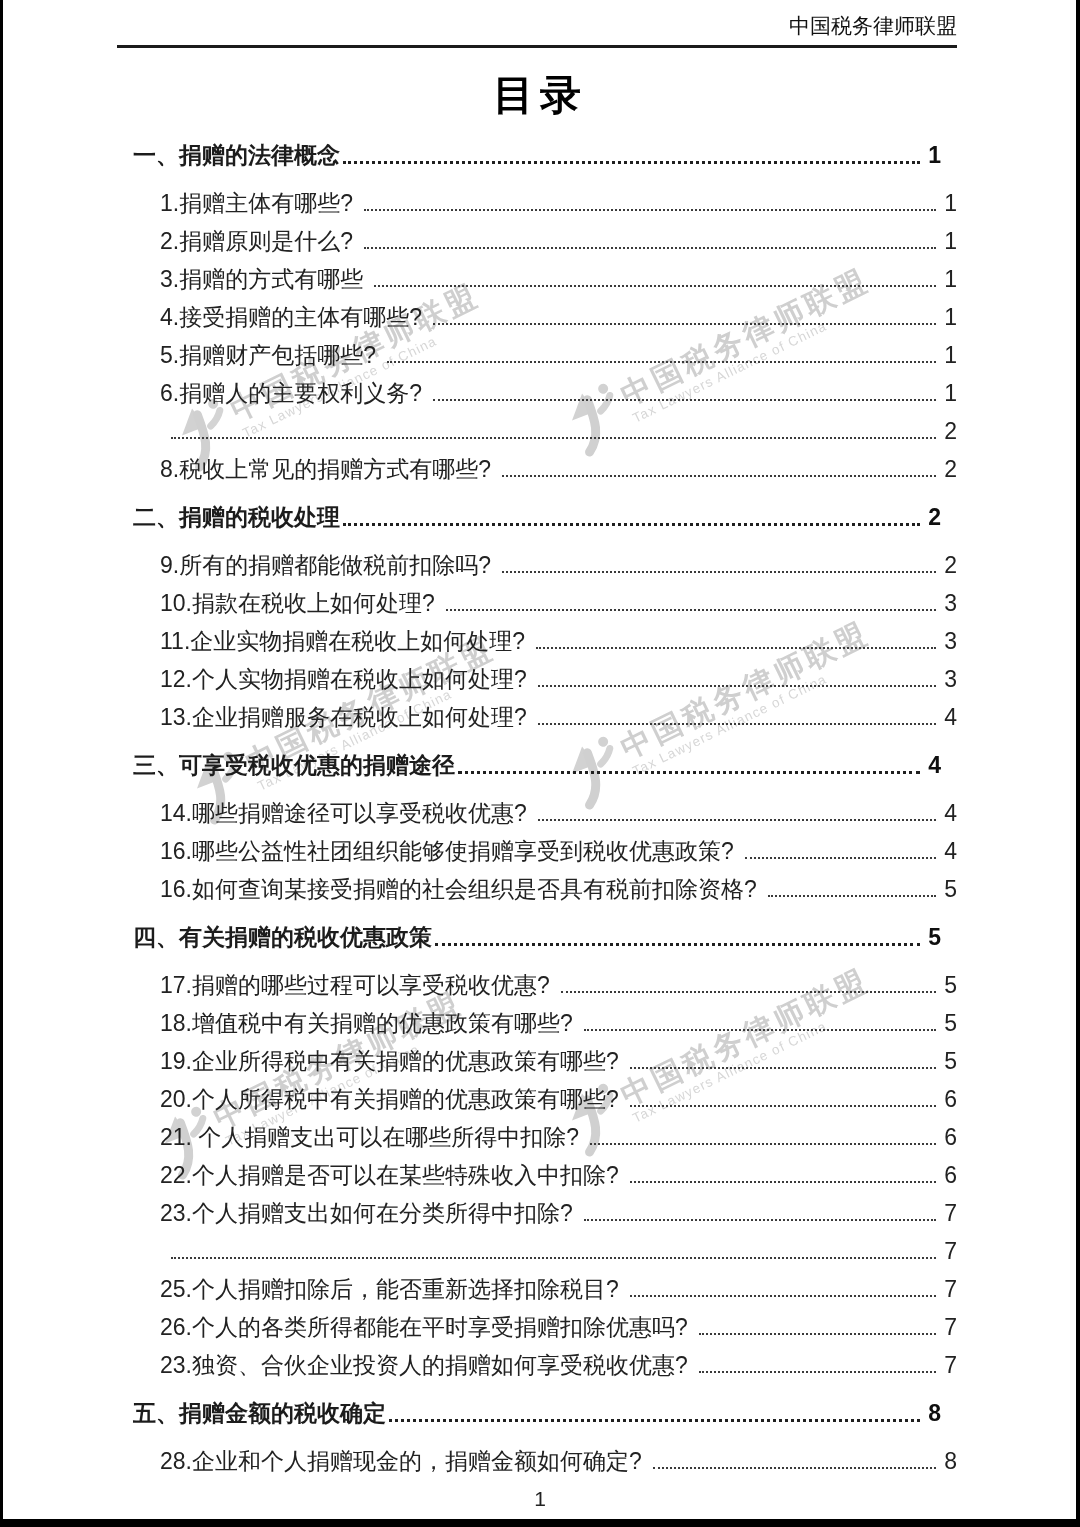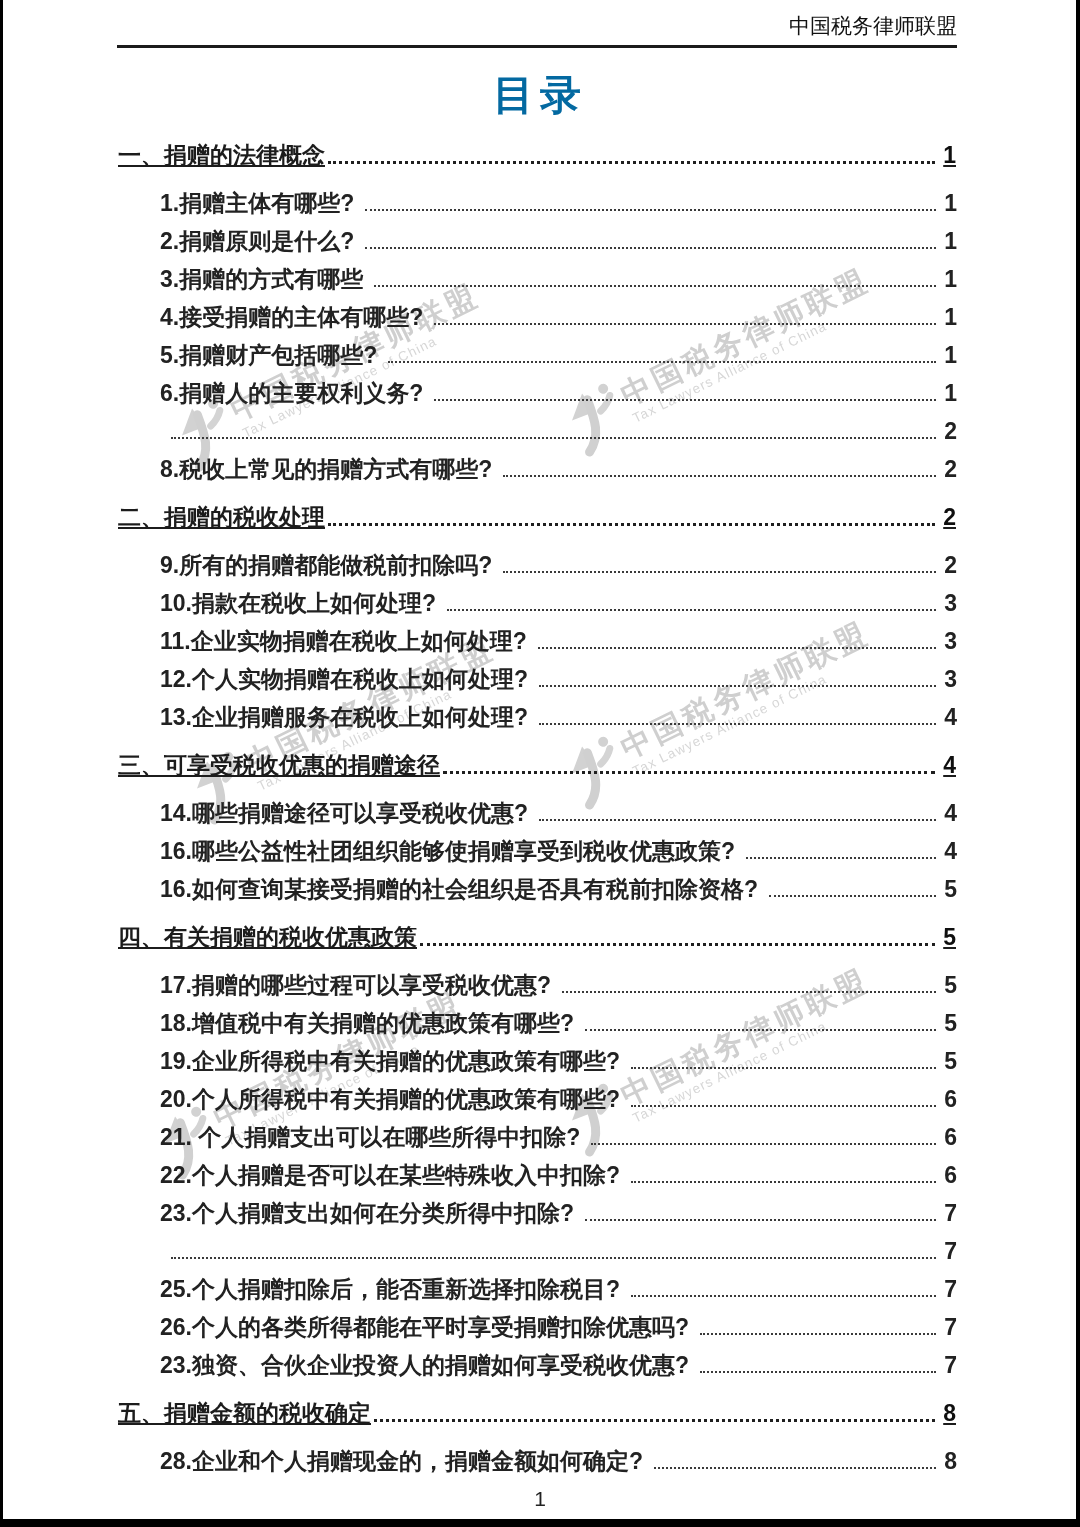--- a/index.html
+++ b/index.html
@@ -32,33 +32,33 @@
 
   
   .hdr{position:absolute;top:0;left:117px;right:123px;z-index:2;}
   .hdr-org{text-align:right;font-size:21px;color:#111;padding-top:13px;line-height:25px;}
   .hdr-rule{margin-top:7px;border-top:3px solid #1b1b1b;height:0;}
 
   
   .title{
     position:absolute;top:70px;left:0;width:100%;
     text-align:center;font-size:41px;font-weight:700;
-    letter-spacing:6px;color:#0369a1;z-index:2;margin:0;line-height:50px;
+    letter-spacing:6px;color:#000000;z-index:2;margin:0;line-height:50px;
   }
 
   
   .toc{position:absolute;top:126px;left:117px;right:123px;z-index:2;}
   .row{display:flex;align-items:center;height:38px;font-size:23px;}
   .row .label{white-space:nowrap;flex:0 0 auto;}
   .row .leader{flex:1 1 auto;height:0;position:relative;top:7px;margin:0 5px 0 3px;}
   .row .num{flex:0 0 auto;text-align:right;min-width:16px;}
-  .row.l1{font-weight:700;margin:10px 1px;text-decoration:underline;}
+  .row.l1{font-weight:700;margin:10px 16px;}
   .row.l1 .leader{border-bottom:3px dotted #1f1f1f;}
   .row.l1 .num{color:#0f0f0f;}
-  .row.l2{padding-left:43px;font-weight:700;color:#222;}
+  .row.l2{padding-left:43px;font-weight:400;color:#222;}
   .row.l2 .leader{border-bottom:2.5px dotted #3a3a3a;margin-left:11px;}
 
   
   .ftr{position:absolute;bottom:16px;left:0;width:100%;text-align:center;
        font-size:21px;color:#222;z-index:2;}
 </style>
 </head>
 <body>
 
 <div class="page">

